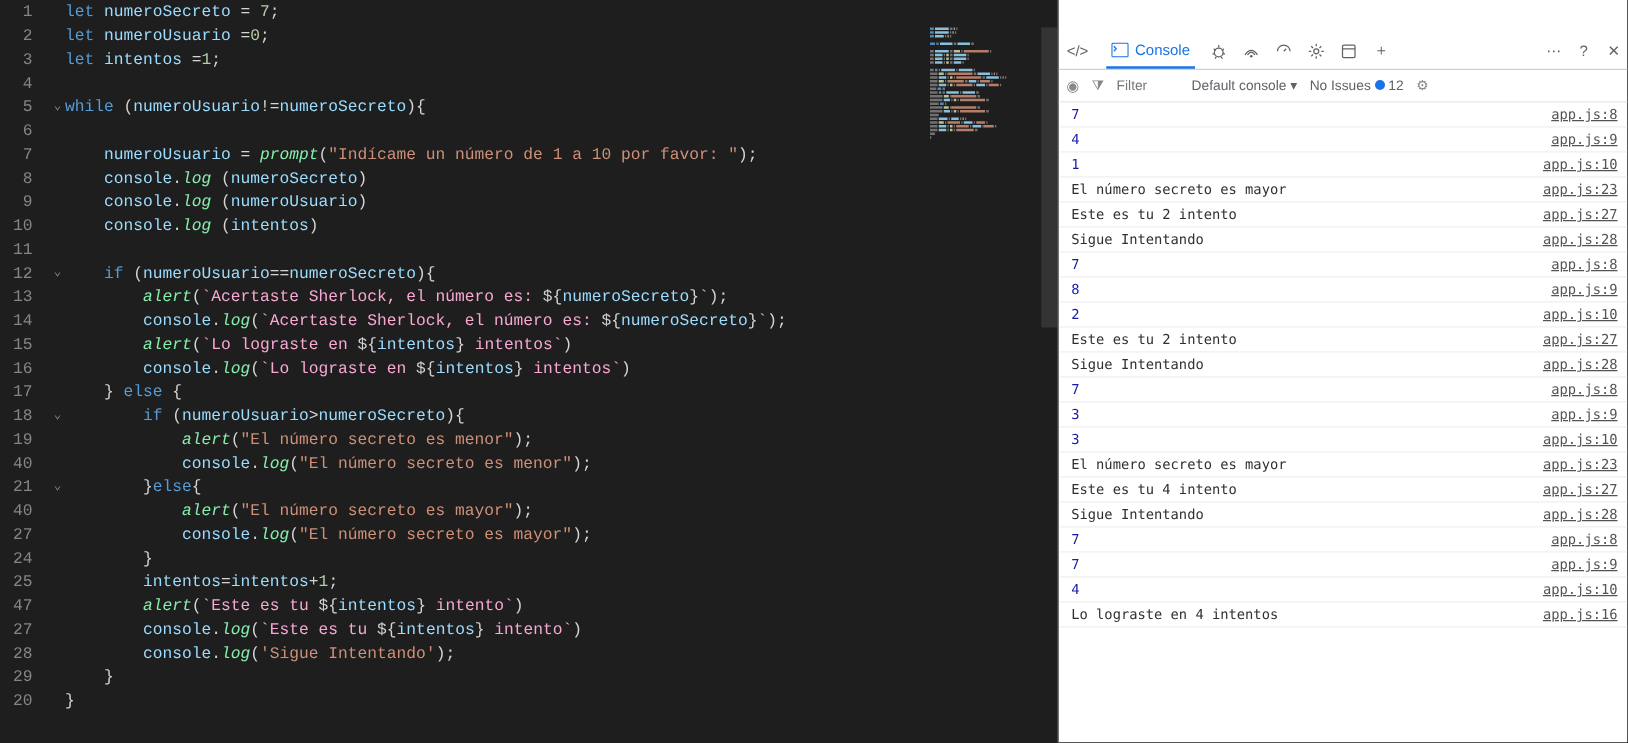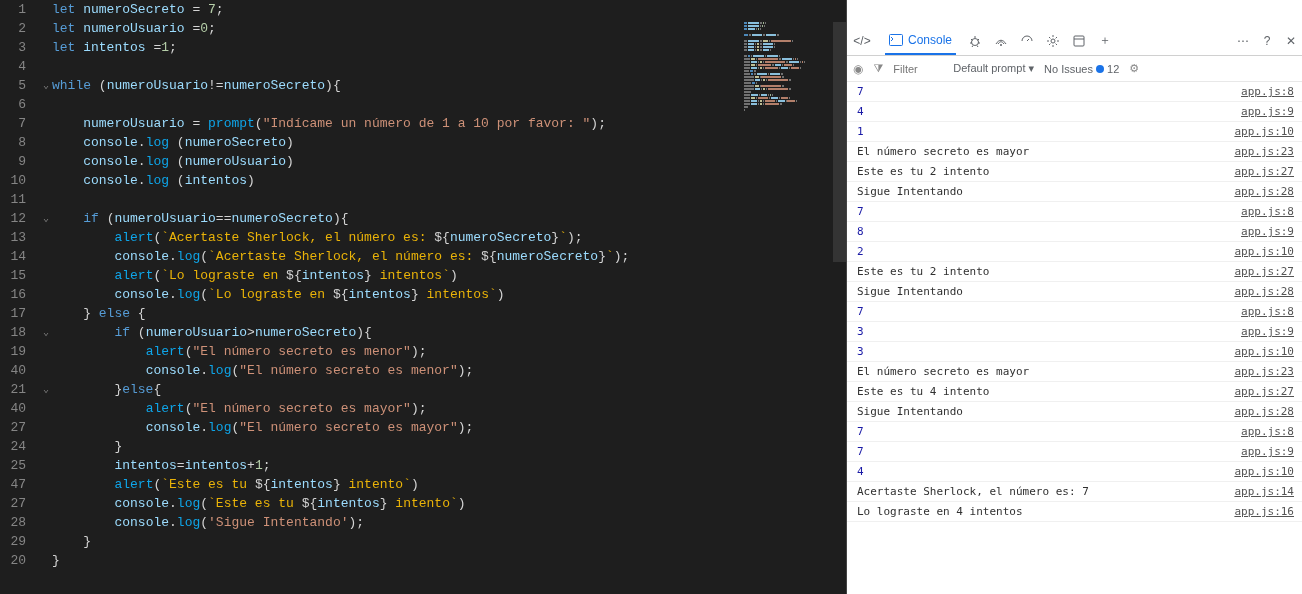--- a/index.html
+++ b/index.html
@@ -12,23 +12,23 @@
 .gutter { width:40px; text-align:right; color:#858585; padding-right:14px; user-select:none; }
 .gutter .ln { height:19px; }
 .fold-col { width:12px; color:#858585; }
 .fold-col .f { height:19px; font-size:10px; display:flex; align-items:center; justify-content:center; cursor:pointer; }
 .code { flex:1; white-space:pre; overflow:hidden; }
 .code .line { height:19px; }
 .tk-kw { color:#569cd6; }
 .tk-var { color:#9cdcfe; }
 .tk-num { color:#b5cea8; }
 .tk-pun { color:#d4d4d4; }
-.tk-fn { color:#0ea5e9; }
+.tk-fn { color:#86efac;font-style:italic; }
 .tk-str { color:#ce9178; }
-.tk-tpl { color:#eab308; }
+.tk-tpl { color:#f9a8d4; }
 .minimap { position:absolute; right:14px; top:22px; width:88px; height:190px; pointer-events:none; opacity:0.85; }
 .minimap .mrow { height:2px; margin-bottom:1px; display:flex; gap:1px; }
 .minimap .mb { height:2px; }
 .scroll-ind { position:absolute; right:0; top:22px; width:13px; height:240px; background:rgba(121,121,121,0.25); }
 
 .devtools { flex:1; background:#fff; color:#303030; display:flex; flex-direction:column; font-family:"Segoe UI",Arial,sans-serif; font-size:12px; border-left:1px solid #444; }
 .dt-top { height:26px; }
 .dt-tabs { height:30px; display:flex; align-items:center; border-bottom:1px solid #d0d0d0; padding:0 4px; gap:12px; }
 .dt-tab { height:28px; display:flex; align-items:center; gap:5px; color:#5f6368; padding:0 4px; cursor:pointer; }
 .dt-tab.active { color:#1a73e8; border-bottom:2px solid #1a73e8; }
@@ -400,21 +400,21 @@
     <div class="dt-right">
       <span class="dt-icon">⋯</span>
       <span class="dt-icon">?</span>
       <span class="dt-icon">✕</span>
     </div>
   </div>
   <div class="dt-filter">
     <span class="eye-icon">◉</span>
     <span style="color:#888;">⧩</span>
     <input class="filter-input" placeholder="Filter" style="">
-    <span><span>Default prompt</span> ▾</span>
+    <span><span>Default console</span> ▾</span>
     <span><span>No Issues</span> <span class="dot-blue"></span><span>12</span></span>
     <span class="gear-small">⚙</span>
   </div>
   <div class="console-body" id="console-body">
       <div class="crow">
         <span class="cmsg numv">7</span>
         <span class="clink">app.js:8</span>
       </div>
       <div class="crow">
         <span class="cmsg numv">4</span>
@@ -486,21 +486,17 @@
       </div>
       <div class="crow">
         <span class="cmsg numv">7</span>
         <span class="clink">app.js:9</span>
       </div>
       <div class="crow">
         <span class="cmsg numv">4</span>
         <span class="clink">app.js:10</span>
       </div>
       <div class="crow">
-        <span class="cmsg">Acertaste Sherlock, el número es: 7</span>
-        <span class="clink">app.js:14</span>
-      </div>
-      <div class="crow">
         <span class="cmsg">Lo lograste en 4 intentos</span>
         <span class="clink">app.js:16</span>
       </div>
     </div>
 </div>
 
 </body></html>

